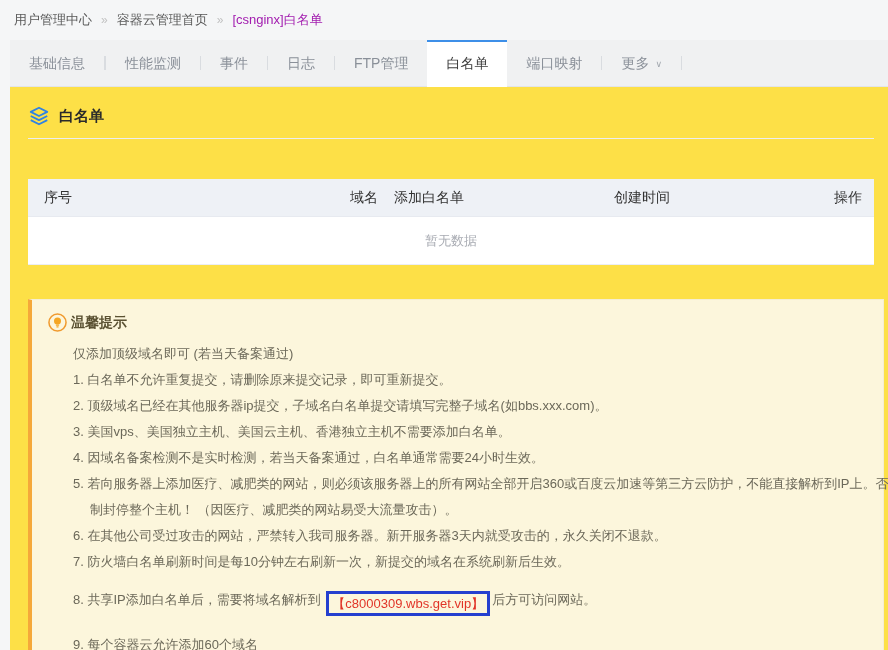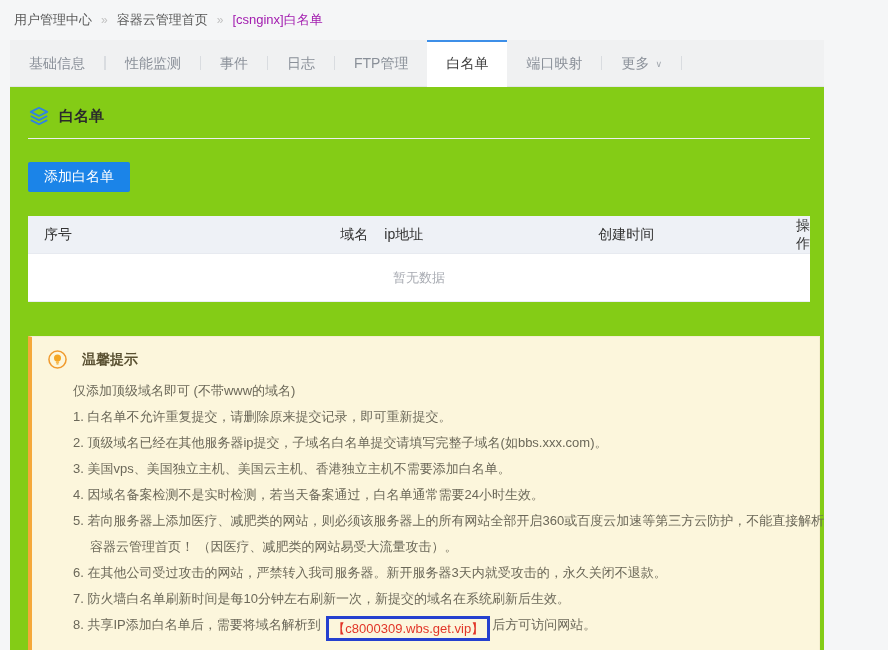--- a/index.html
+++ b/index.html
@@ -1,65 +1,65 @@
 <!DOCTYPE html>
 <html><head>
 <meta charset="utf-8">
 <style>
   * { margin:0; padding:0; box-sizing:border-box; }
   html,body { width:888px; height:650px; overflow:hidden; }
   body { font-family:"Liberation Sans","DejaVu Sans",sans-serif; background:#f5f6f7; }
-  .page { width:824px; height:650px; overflow:hidden; position:relative; }
+  .page { width:888px; height:650px; overflow:hidden; position:relative; }
 
   
   .breadcrumb { height:40px; display:flex; align-items:center; padding-left:14px; font-size:13px; }
   .bc-item { color:#595959; cursor:pointer; }
   .bc-item.current { color:#a21caf; cursor:default; }
   .bc-sep { color:#c2c2c2; margin:0 9px; font-size:12px; }
 
   
-  .panel { margin-left:10px; background:#84cc16; height:610px; }
+  .panel { margin-left:10px; background:#fde047; height:610px; }
   .tab-bar { display:flex; align-items:stretch; height:47px; background:#f0f1f2; border-bottom:1px solid #e3e5e8; }
   .tab { height:46px; line-height:46px; padding:0 19px; font-size:14px; color:#8a9099; cursor:pointer; white-space:nowrap; }
   .tab.active { background:#fff; color:#3d3d3d; border-top:2px solid #3d8fe8; line-height:42px; height:47px; }
   .tab-sep { width:1px; height:14px; background:#d9dce0; align-self:center; }
   .chev { font-size:9px; color:#a0a6ad; margin-left:6px; vertical-align:1px; }
 
   
   .content { padding-left:18px; }
   .section-head { display:flex; align-items:center; gap:9px; padding-top:16px; height:42px; }
   .section-title { font-size:15px; font-weight:bold; color:#2b2b2b; }
   .divider { height:1px; background:#ebedf0; margin:9px 14px 0 0; }
 
   .add-btn { display:block; margin-top:23px; height:30px; padding:0 16px; background:#1b84e8; color:#fff;
              font-size:14px; border:none; border-radius:2px; cursor:pointer;
              font-family:"Liberation Sans","DejaVu Sans",sans-serif; }
 
   
-  .table { margin:24px 14px 0 0; }
+  .table { margin:40px 14px 0 0; }
   .thead { display:flex; align-items:center; height:38px; background:#eef1f6; border-bottom:1px solid #e7eaf0; }
   .th { font-size:14px; color:#333; padding-left:16px; }
   .thead .th:nth-child(1){ width:130px; }
   .thead .th:nth-child(2){ width:220px;text-align:right; }
   .thead .th:nth-child(3){ width:220px; }
   .thead .th:nth-child(4){ width:220px; }
-  .thead .th:nth-child(5){ flex:1; text-align:right; padding:0 0 0 0; }
+  .thead .th:nth-child(5){ flex:1; text-align:right; padding:0 12px 0 0; }
   .tbody-empty { height:48px; line-height:48px; text-align:center; color:#a8abb2; font-size:13px;
                  border-bottom:1px solid #ebeef5; background:#fff; }
 
   
   .notice { margin:34px 4px 0 0; background:#fcf6dc; border:1px solid #f5eed2; border-left:4px solid #f5a83a;
             padding:13px 10px 24px 16px; min-height:300px; }
-  .notice-head { display:flex; align-items:center; gap:15px; }
+  .notice-head { display:flex; align-items:center; gap:4px; }
   .notice-title { font-size:14px; font-weight:bold; color:#5a5132; }
   .notice-body { padding-left:25px; padding-top:9px; }
   .tip { font-size:13px; color:#6b6859; line-height:26px; white-space:nowrap; }
   .tip.cont { padding-left:17px; }
   .hl { color:#e13528; border:3px solid #2540cf; padding:0 3px; display:inline-block;
-        line-height:19px; margin:4px 2px; vertical-align:-4px; }
+        line-height:19px; margin:16px 2px; vertical-align:-4px; }
 </style>
 </head>
 <body>
 
 <div class="page">
 
   <div class="breadcrumb">
       <span class="bc-item">用户管理中心</span>
       <span class="bc-sep">»</span>
       <span class="bc-item">容器云管理首页</span>
@@ -95,52 +95,51 @@
             <path d="M12 3 L21 7.5 L12 12 L3 7.5 Z"></path>
             <path d="M3 12 L12 16.5 L21 12"></path>
             <path d="M3 16.5 L12 21 L21 16.5"></path>
           </svg>
         </span>
         <span class="section-title">白名单</span>
       </div>
 
       <div class="divider"></div>
 
-      <button class="add-btn">添加白名单</button>
 
       <div class="table">
         <div class="thead">
             <div class="th">序号</div>
             <div class="th">域名</div>
-            <div class="th">ip地址</div>
+            <div class="th">添加白名单</div>
             <div class="th">创建时间</div>
             <div class="th">操作</div>
           </div>
         <div class="tbody-empty">暂无数据</div>
       </div>
 
       <div class="notice">
         <div class="notice-head">
           <span style="display:inline-flex;">
             <svg viewBox="0 0 20 20" width="19" height="19">
               <circle cx="10" cy="10" r="9" fill="none" stroke="#f09a2e" stroke-width="1.6"></circle>
               <circle cx="10" cy="8.4" r="3.7" fill="#f5a623"></circle>
               <path d="M8.3 12.7 h3.4 M8.9 14.5 h2.2" stroke="#f5a623" stroke-width="1.3" fill="none"></path>
             </svg>
           </span>
           <span class="notice-title">温馨提示</span>
         </div>
         <div class="notice-body">
-          <div class="tip">仅添加顶级域名即可 (不带www的域名)</div>
+          <div class="tip">仅添加顶级域名即可 (若当天备案通过)</div>
         <div class="tip">1. 白名单不允许重复提交，请删除原来提交记录，即可重新提交。</div>
             <div class="tip">2. 顶级域名已经在其他服务器ip提交，子域名白名单提交请填写完整子域名(如bbs.xxx.com)。</div>
             <div class="tip">3. 美国vps、美国独立主机、美国云主机、香港独立主机不需要添加白名单。</div>
             <div class="tip">4. 因域名备案检测不是实时检测，若当天备案通过，白名单通常需要24小时生效。</div>
             <div class="tip">5. 若向服务器上添加医疗、减肥类的网站，则必须该服务器上的所有网站全部开启360或百度云加速等第三方云防护，不能直接解析到IP上。否则系统</div>
-            <div class="tip cont">容器云管理首页！ （因医疗、减肥类的网站易受大流量攻击）。</div>
+            <div class="tip cont">制封停整个主机！ （因医疗、减肥类的网站易受大流量攻击）。</div>
             <div class="tip">6. 在其他公司受过攻击的网站，严禁转入我司服务器。新开服务器3天内就受攻击的，永久关闭不退款。</div>
             <div class="tip">7. 防火墙白名单刷新时间是每10分钟左右刷新一次，新提交的域名在系统刷新后生效。</div>
             <div class="tip"><span>8. 共享IP添加白名单后，需要将域名解析到 </span><span class="hl">【c8000309.wbs.get.vip】</span><span>后方可访问网站。</span></div>
             <div class="tip">9. 每个容器云允许添加60个域名</div>
           </div>
       </div>
 
     </div>
   </div>
 </div>

